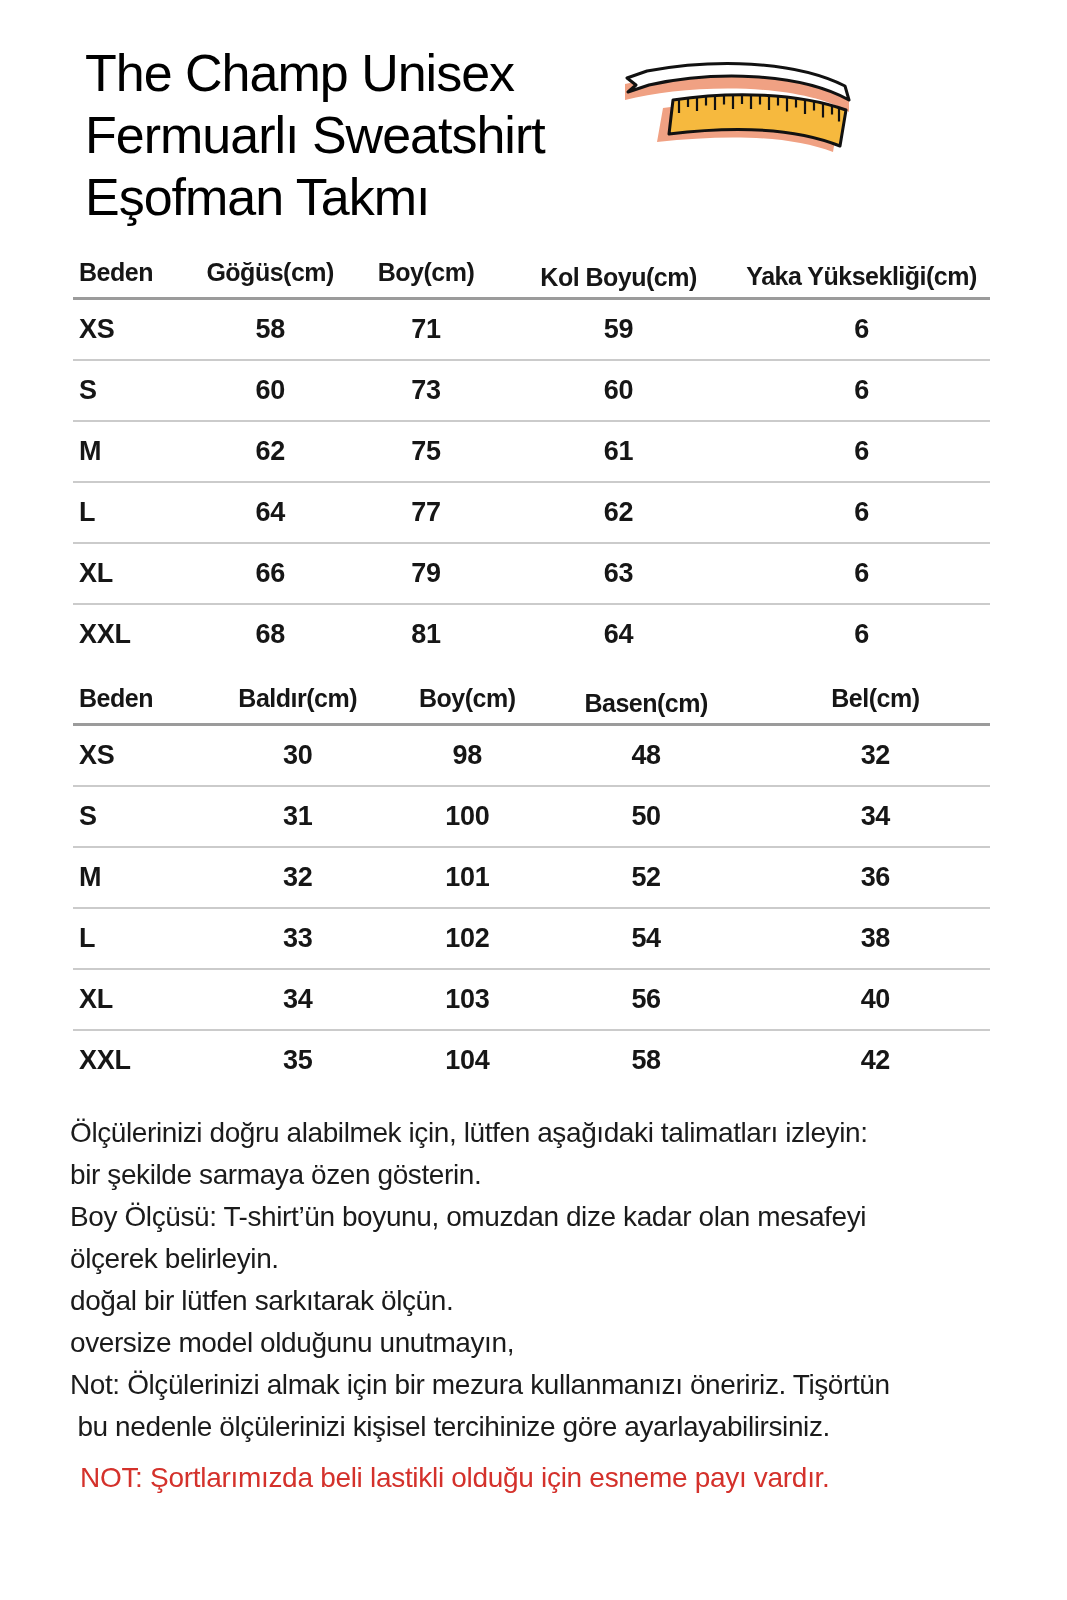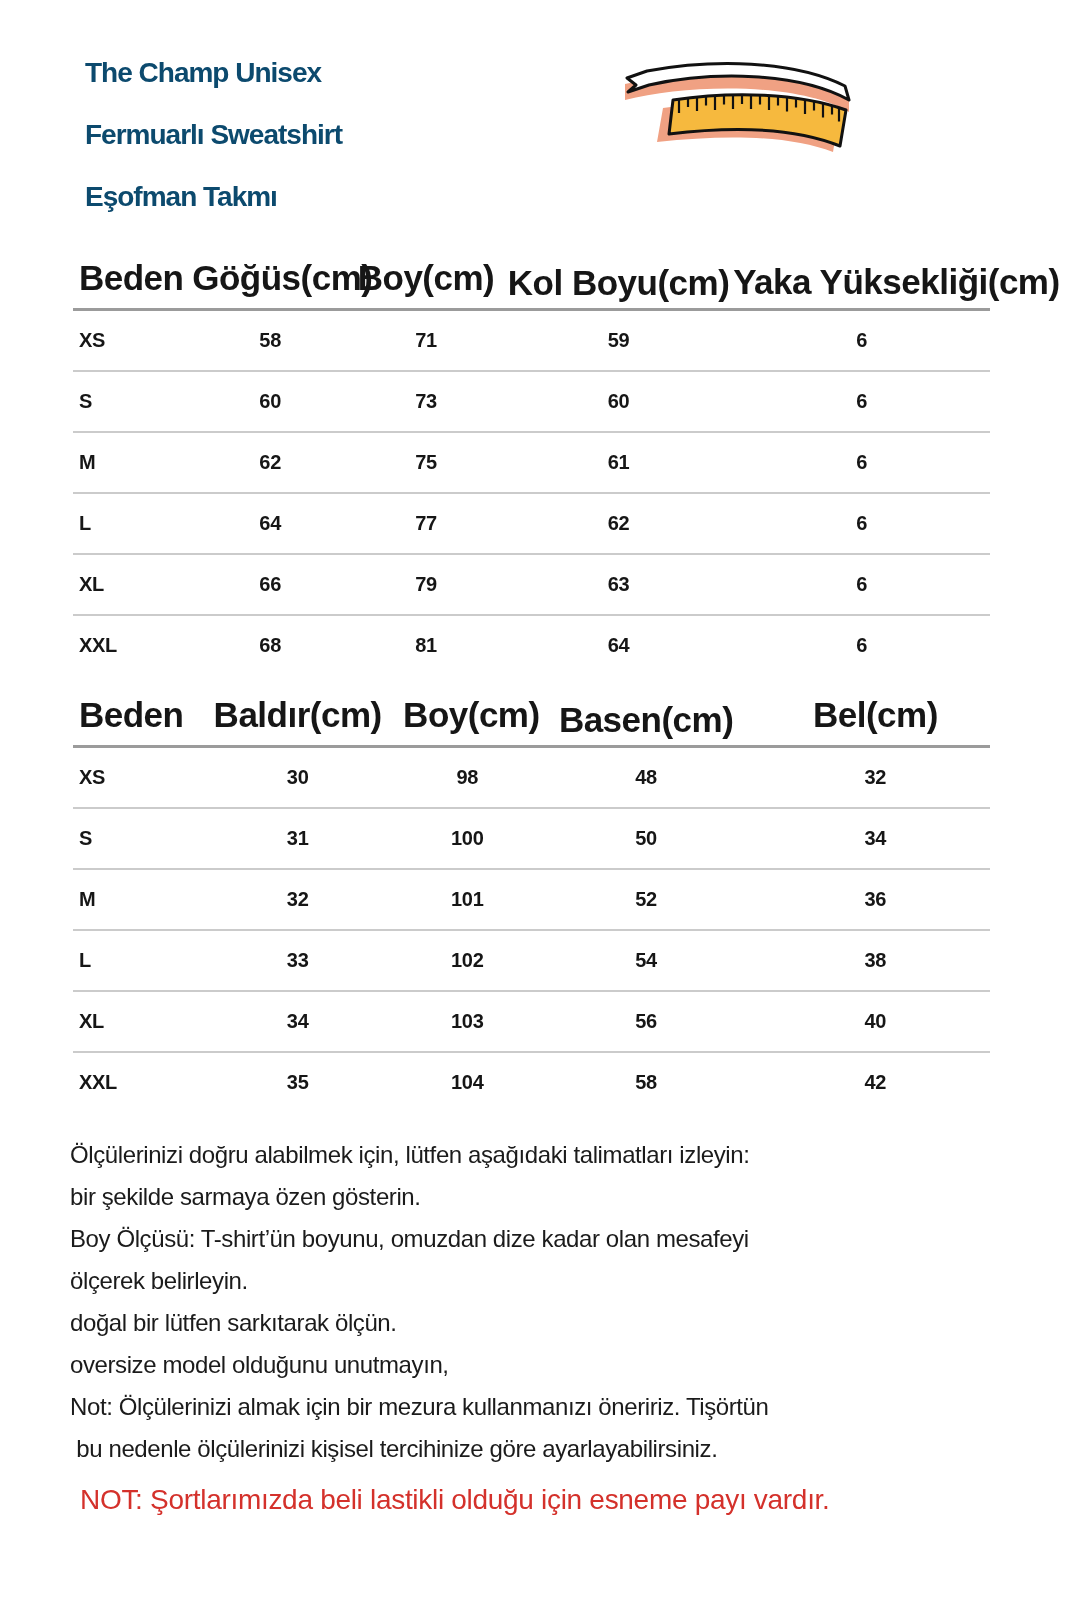--- a/index.html
+++ b/index.html
@@ -9,62 +9,62 @@
     background: #ffffff;
     font-family: "Liberation Sans", sans-serif;
     color: #161616;
     position: relative;
     overflow: hidden;
   }
 
   
   .header { position: relative; margin: 42px 85px 0 85px; height: 190px; }
   .title-line {
-    font-size: 28px;
-    font-weight: 700;
+    font-size: 52px;
+    font-weight: 400;
     line-height: 62px;
     letter-spacing: -1px;
-    color: #0c4a6e;
+    color: #000000;
     white-space: nowrap;
   }
   .tape-icon { position: absolute; left: 528px; top: 16px; width: 250px; height: 100px; }
 
   
   .table-wrap { margin-left: 73px; width: 917px; }
   .table-1 { margin-top: 22px; }
   .table-2 { margin-top: 16px; }
   table { border-collapse: collapse; width: 100%; table-layout: fixed; }
   thead tr { border-bottom: 3px solid #9b9b9b; }
   tbody tr { border-bottom: 2px solid #cbcbcb; }
   tbody tr:last-child { border-bottom: none; }
   th {
-    font-size: 35px; font-weight: 700; letter-spacing: -0.5px;
+    font-size: 25px; font-weight: 700; letter-spacing: -0.5px;
     text-align: center; padding: 4px 0 10px 0; white-space: nowrap;
   }
   td {
-    font-size: 20px; font-weight: 700; letter-spacing: -0.3px;
+    font-size: 27px; font-weight: 700; letter-spacing: -0.3px;
     text-align: center; height: 57px; vertical-align: middle;
   }
   th:first-child, td:first-child { text-align: left; padding-left: 6px; }
   
   .table-1 th:nth-child(4) { transform: translateY(5px); }
   .table-1 th:nth-child(5) { transform: translateY(4px); }
   .table-2 th:nth-child(4) { transform: translateY(5px); }
 
   .table-1 col.c1 { width: 13%; } .table-1 col.c2 { width: 17%; }
   .table-1 col.c3 { width: 17%; } .table-1 col.c4 { width: 25%; }
   .table-1 col.c5 { width: 28%; }
   .table-2 col.c1 { width: 13%; } .table-2 col.c2 { width: 23%; }
   .table-2 col.c3 { width: 14%; } .table-2 col.c4 { width: 25%; }
   .table-2 col.c5 { width: 25%; }
 
   
   .instructions {
     margin: 22px 40px 7px 70px;
-    font-size: 24px;
+    font-size: 28px;
     line-height: 42px;
     letter-spacing: -0.4px;
     color: #1b1b1b;
   }
   .instruction-line { white-space: pre-wrap; }
 
   
   .note {
     margin: 14px 40px 0 80px;
     font-size: 28px;

